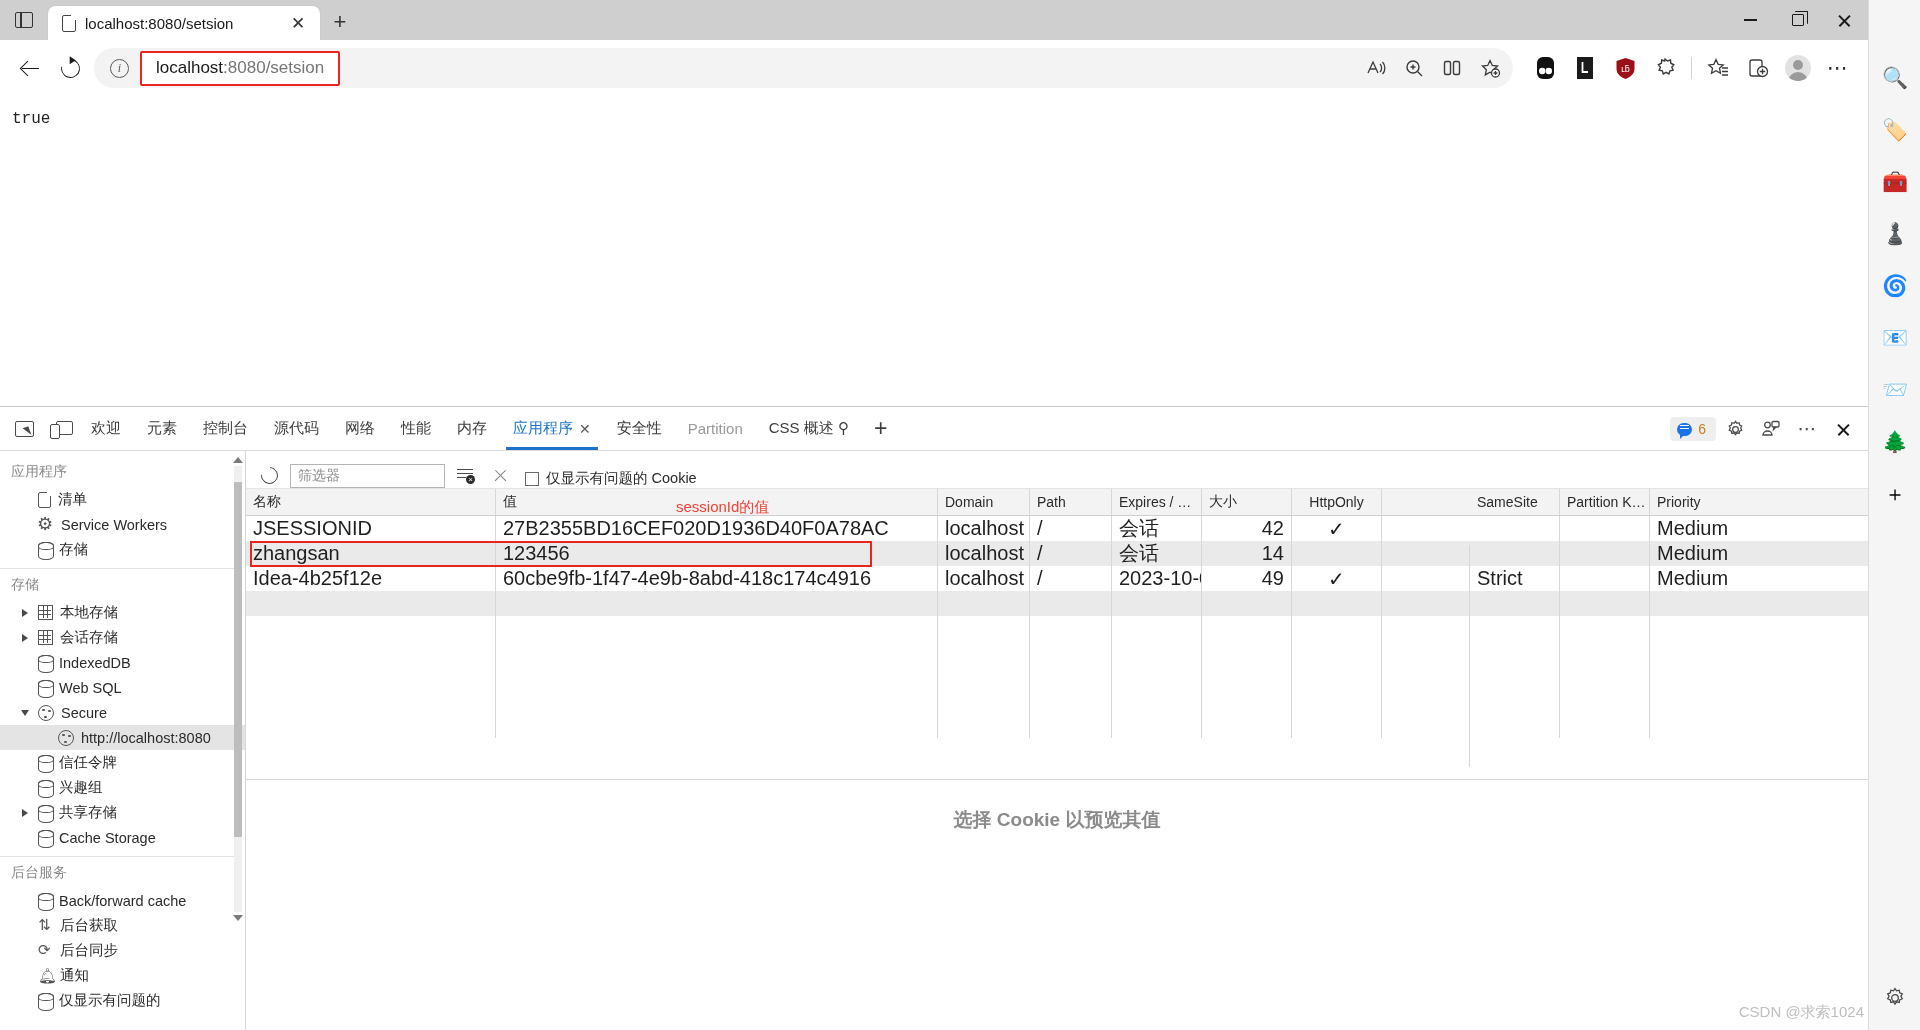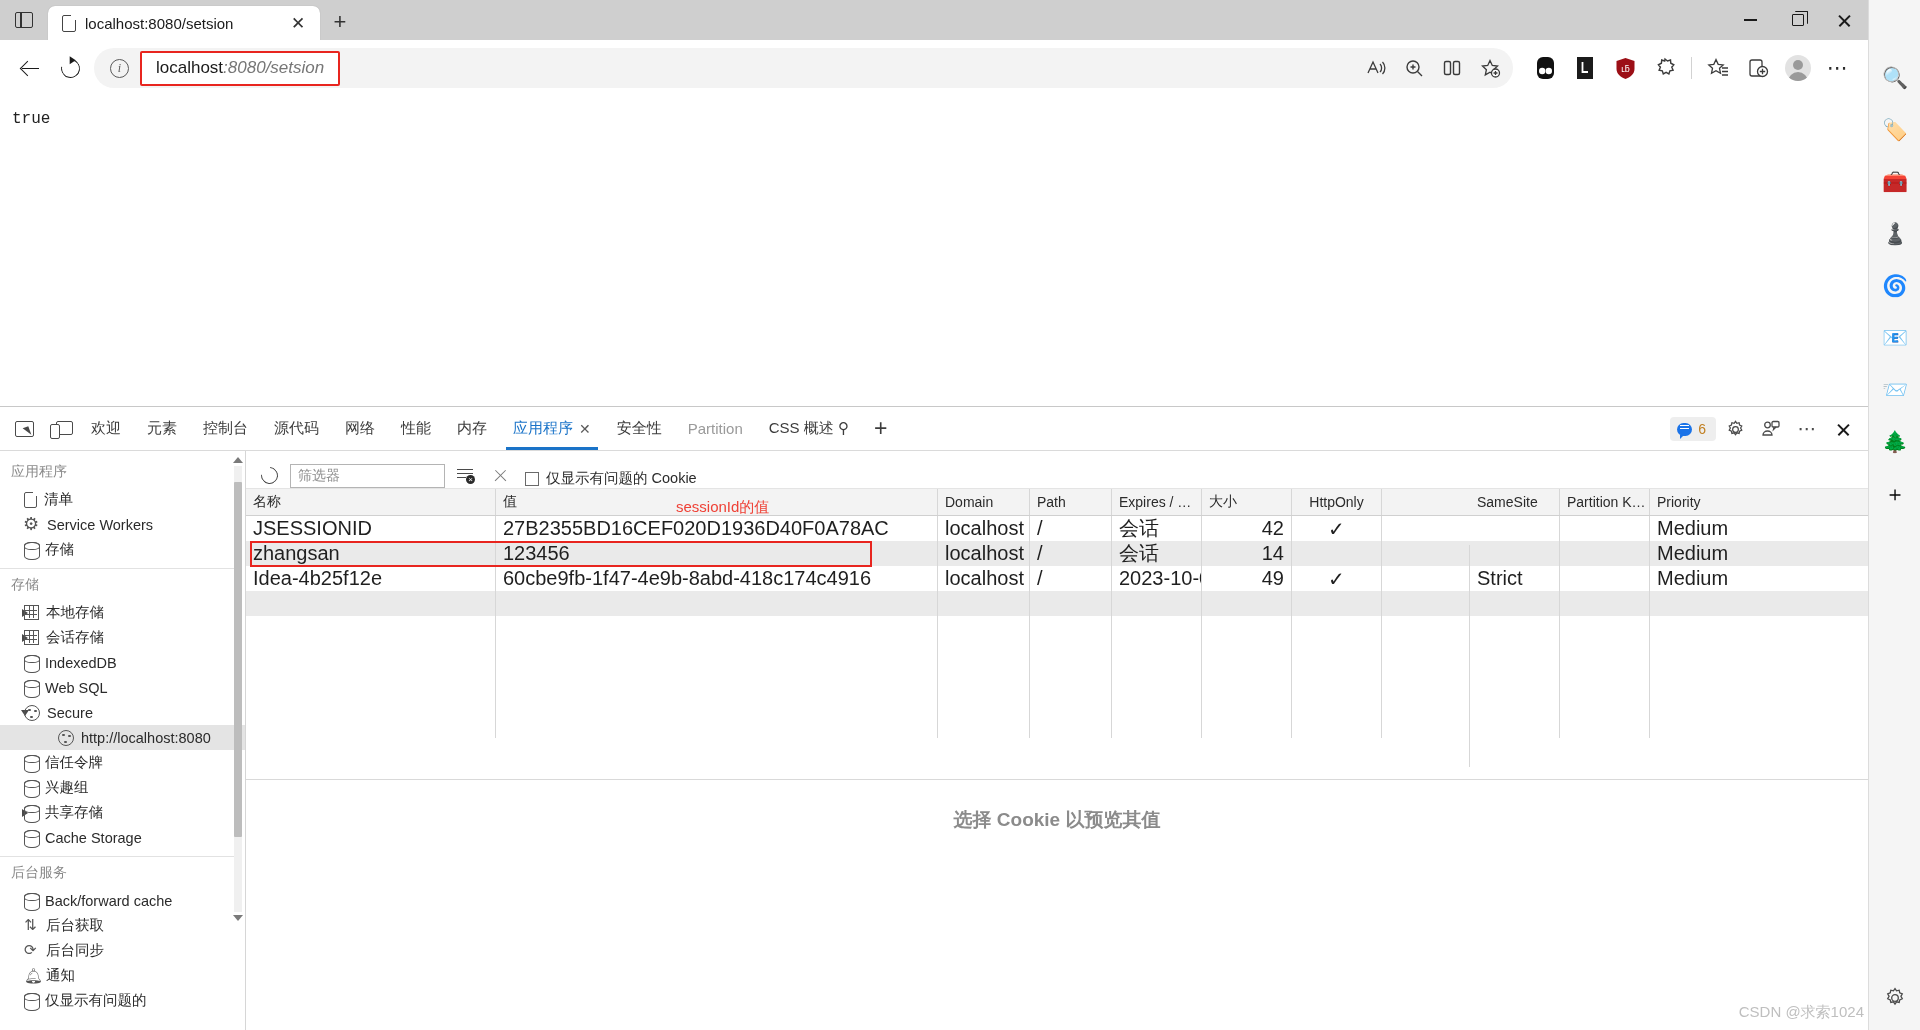--- a/index.html
+++ b/index.html
@@ -90,21 +90,21 @@
   .ic-info {
     width:19px; height:19px; border:1.5px solid #5a5a5a; border-radius:50%;
     margin-left:16px; flex:none; display:flex; align-items:center; justify-content:center;
     font-size:12px; font-family:"Liberation Serif", serif; color:#5a5a5a; font-style:italic;
   }
   .url-highlight {
     margin-left:11px; border:2.5px solid #e8251f; background:#fff;
     padding:5px 14px 6px 14px; border-radius:2px;
   }
   .url-text { font-size:17px; color:#1a1a1a; white-space:nowrap; }
-  .url-text .dim { color:#767676;font-style:italic; }
+  .url-text .dim { color:#767676; }
 
   .omni-icons { position:absolute; right:4px; top:0; height:40px; display:flex; align-items:center; }
   .oi { width:38px; height:38px; display:flex; align-items:center; justify-content:center; color:#3b3b3b; }
 
   .navtools { display:flex; align-items:center; gap:0px; margin-left:6px; }
   .nt { width:40px; height:40px; display:flex; align-items:center; justify-content:center; flex:none; }
   .nt-sep { width:1px; height:22px; background:#d2d2d2; margin:0 6px; }
   .avatar {
     width:26px; height:26px; border-radius:50%; background:#e2e2e2; position:relative; overflow:hidden;
   }
@@ -177,21 +177,21 @@
     position:relative; overflow:hidden; padding-top:7px;
   }
   .sb-group-title {
     font-size:14px; color:#8a8a8a; padding:5px 0 6px 11px;
   }
   .sb-sep { height:1px; background:#e2e2e2; margin:6px 8px 2px 0; }
   .sb-item {
     display:flex; align-items:center; height:25px; padding-left:12px; gap:7px;
     font-size:14.5px; color:#2b2b2b; white-space:nowrap; position:relative;
   }
-  .sb-item.indent1 { padding-left:24px; }
+  .sb-item.indent1 { padding-left:38px; }
   .sb-item.indent2 { padding-left:58px; }
   .sb-item.selected { background:#e4e4e4; }
   .tw { position:absolute; left:22px; width:0; height:0;
     border-width:4.5px 0 4.5px 6px; border-style:solid;
     border-color:transparent transparent transparent #4a4a4a; }
   .tw.open { transform:rotate(90deg); }
   .ic-cyl { width:14px; height:16px; flex:none; position:relative; }
   .ic-cyl:before { content:""; position:absolute; left:0; top:0; width:14px; height:16px;
     border:1.5px solid #555; border-radius:7px/4px; }
   .ic-cyl:after { content:""; position:absolute; left:0; top:0; width:14px; height:6px;

